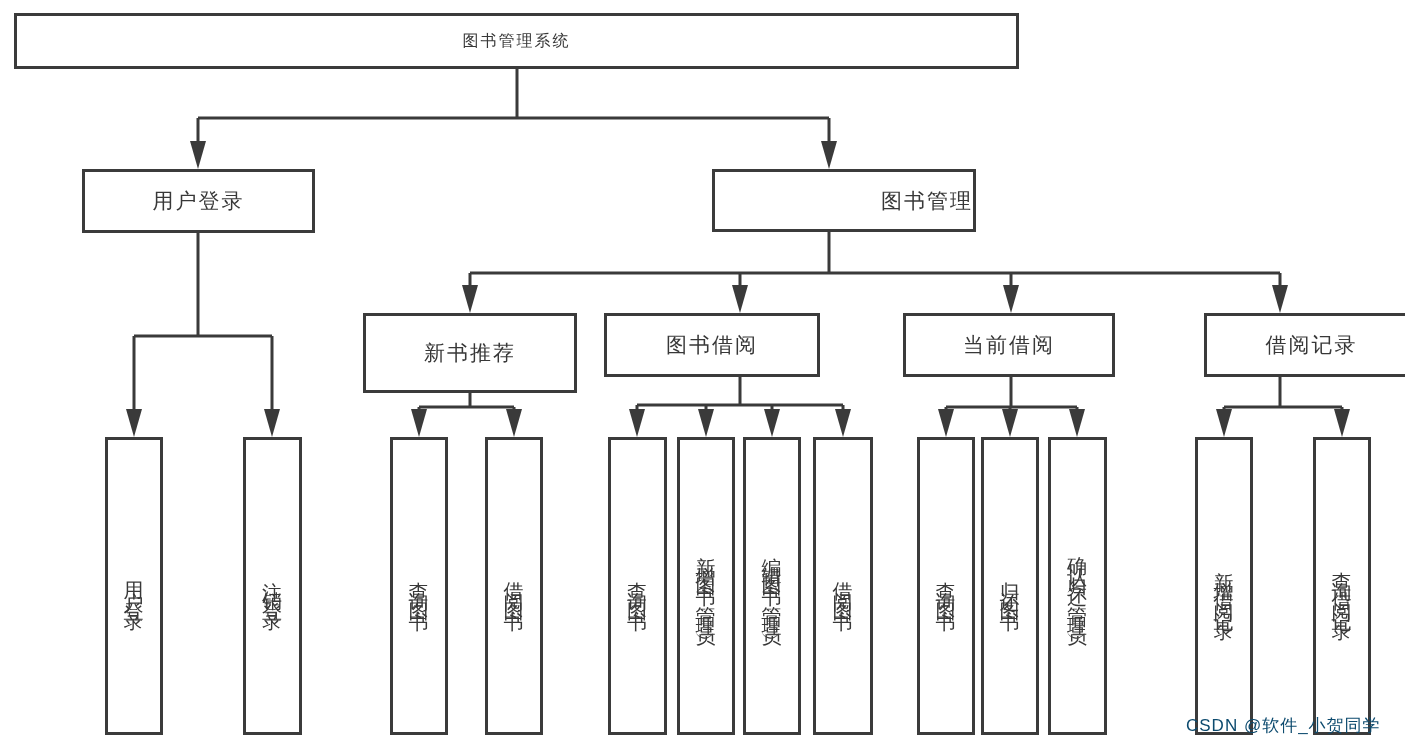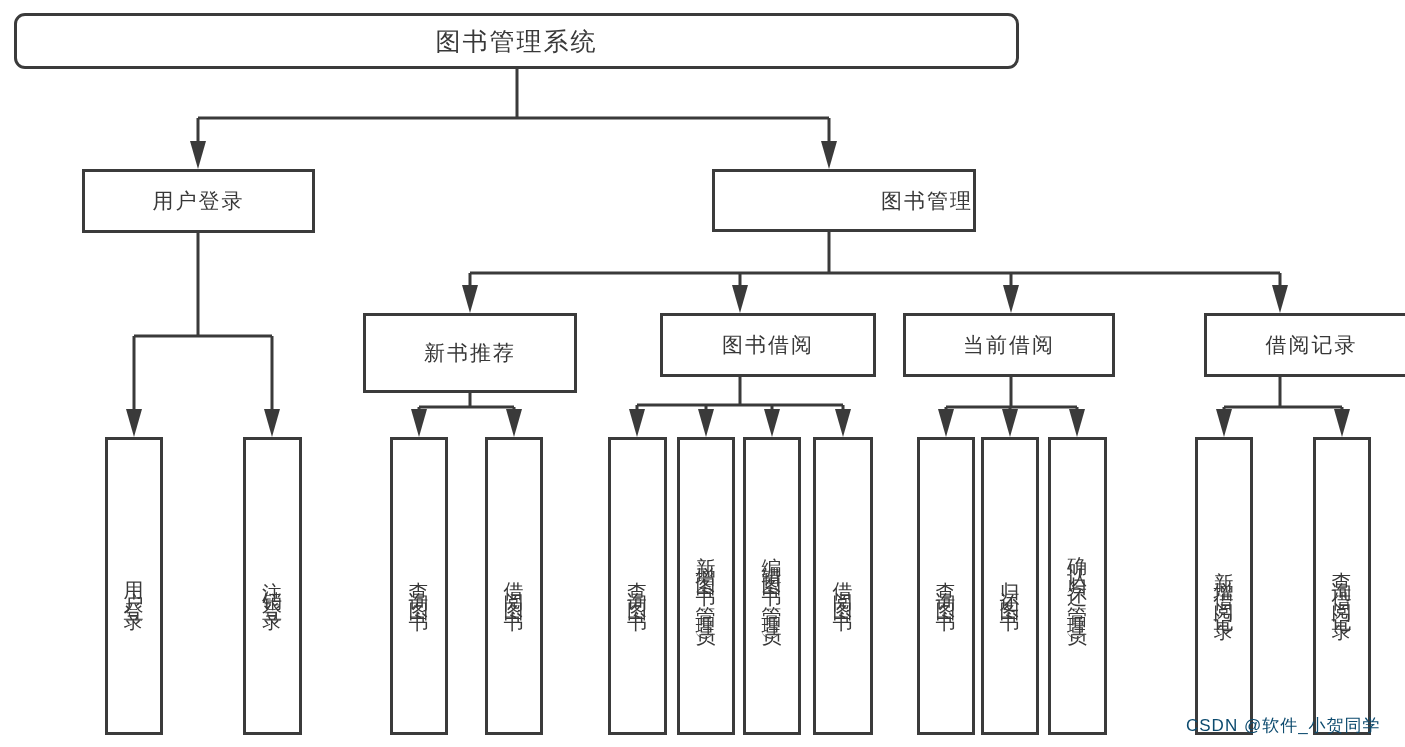--- a/index.html
+++ b/index.html
@@ -20,21 +20,21 @@
     position: absolute;
     background: #ffffff;
     border: 3px solid #3b3b3b;
     box-sizing: border-box;
     display: flex;
     align-items: center;
     justify-content: center;
     color: #383838;
   }
   .hbox { font-size: 21px; letter-spacing: 2px; }
-  .root-box { font-size: 25px; border-radius: 11px; }
+  .root-box { font-size: 16px; }
   .vbox { font-size: 20px; }
   .vbox .vtext {
     writing-mode: vertical-rl;
     letter-spacing: 10px;
     line-height: 1;
     white-space: nowrap;
   }
   .watermark {
     position: absolute;
     left: 1186px;
@@ -100,21 +100,21 @@
   <div class="node hbox" style="left:82px; top:169px; width:233px; height:64px;">
     <span>用户登录</span>
   </div>
   <div class="node hbox" style="left:712px; top:169px; width:264px; height:63px;justify-content:flex-end;">
     <span>图书管理</span>
   </div>
 
   <div class="node hbox" style="left:363px; top:313px; width:214px; height:80px;">
     <span>新书推荐</span>
   </div>
-  <div class="node hbox" style="left:660px; top:313px; width:216px; height:64px;">
+  <div class="node hbox" style="left:604px; top:313px; width:216px; height:64px;">
     <span>图书借阅</span>
   </div>
   <div class="node hbox" style="left:903px; top:313px; width:212px; height:64px;">
     <span>当前借阅</span>
   </div>
   <div class="node hbox" style="left:1172px; top:313px; width:215px; height:64px;margin-left:32px;">
     <span>借阅记录</span>
   </div>
 
   <div class="node vbox" style="left:105px; top:437px; width:58px; height:298px;">

